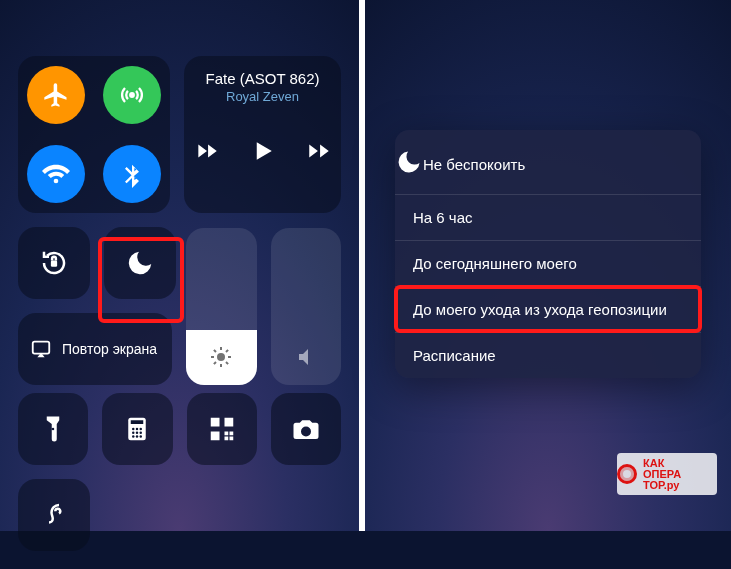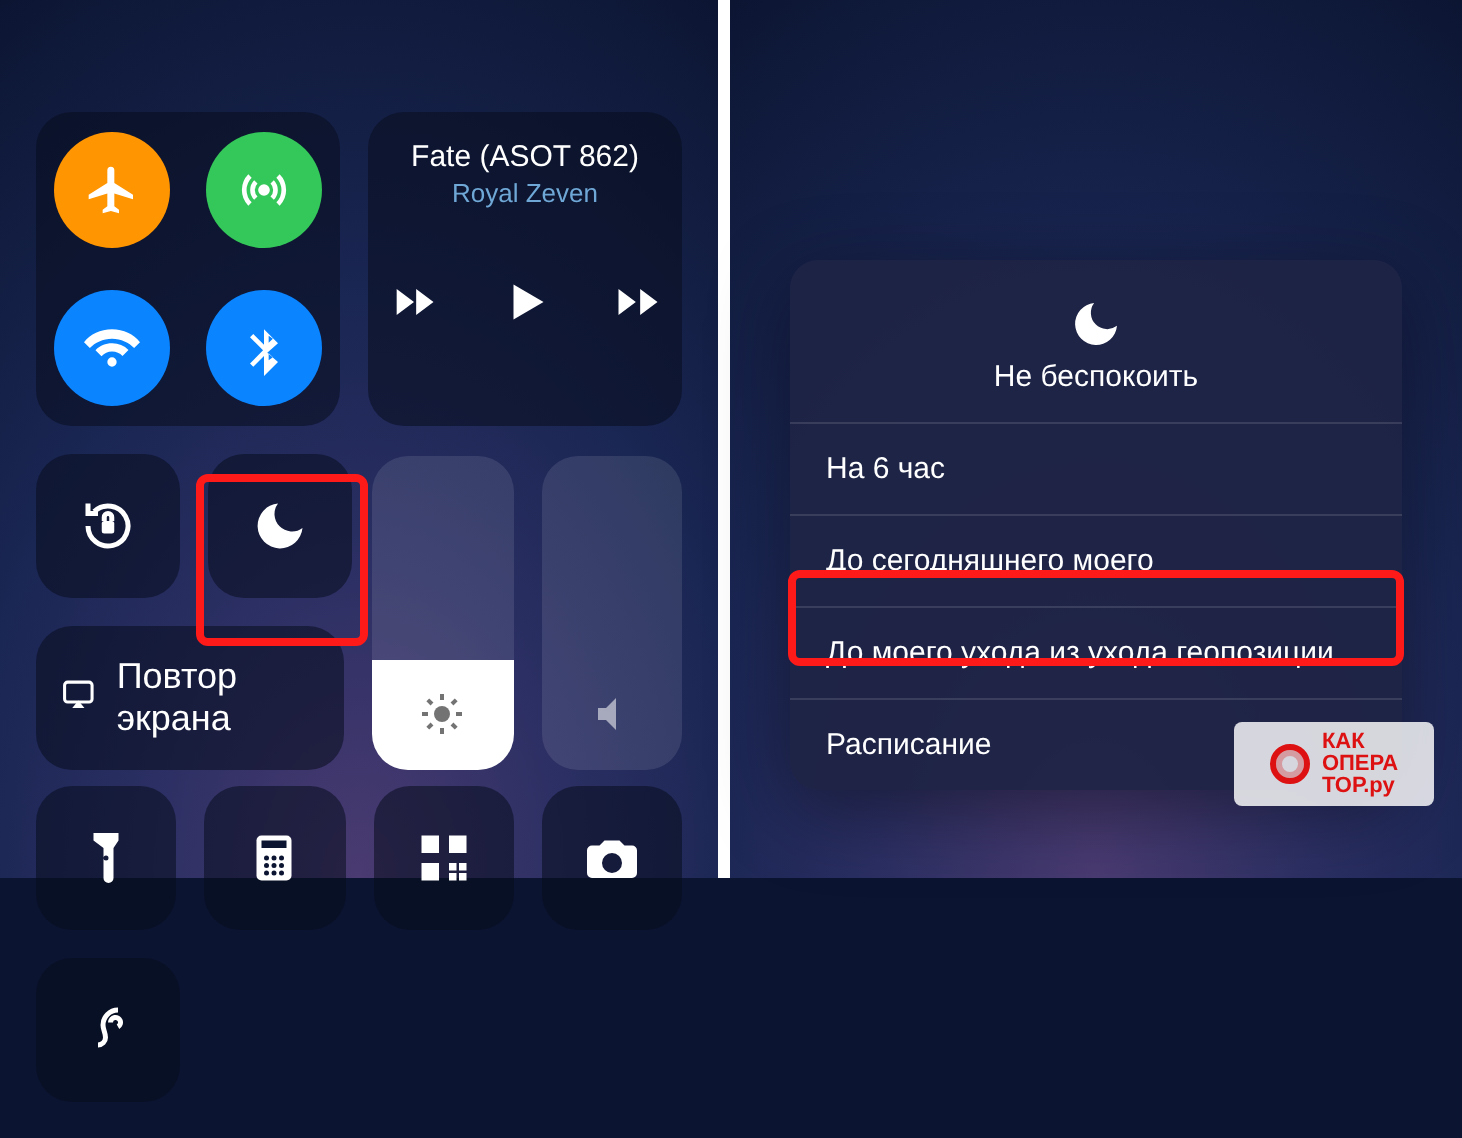--- a/index.html
+++ b/index.html
@@ -5,21 +5,21 @@
     * { margin: 0; padding: 0; box-sizing: border-box; }
     body {
       width: 731px;
       height: 569px;
       display: flex;
       font-family: -apple-system, "Helvetica Neue", Helvetica, Arial, sans-serif;
       background: #0b1430;
       overflow: hidden;
     }
     .panel {
-      height: 439px;
+      height: 531px;
       position: relative;
       background: radial-gradient(100% 120% at 50% 100%, #4a3b72 0%, #2b2f63 30%, #1a2653 55%, #0b1430 100%);
     }
     .panel-left { width: 365px; border-right: 6px solid #ffffff; }
     .panel-right { width: 366px; }
     .pad {
       position: absolute;
       inset: 0;
       padding: 56px 18px 18px 18px;
     }
@@ -84,21 +84,21 @@
     }
     .tile-icon { width: 30px; height: 30px; }
     .tile-icon svg { width: 100%; height: 100%; display:block; }
     
     .mirror {
       display: flex; align-items: center; gap: 10px;
       padding: 0 12px;
       color: #fff;
     }
     .mirror .ticon { width: 22px; height: 22px; }
-    .mirror .label { font-size: 18px; }
+    .mirror .label { font-size: 14px; }
     
     .slider {
       position: relative;
       overflow: hidden;
       border-radius: 18px;
       background: rgba(255,255,255,0.10);
     }
     .slider-fill {
       position: absolute;
       left: 0; right: 0; bottom: 0;
@@ -127,21 +127,21 @@
       position: absolute;
       top: 130px; left: 30px; right: 30px;
       background: rgba(30,36,68,0.92);
       border-radius: 14px;
       color: #fff;
       overflow: hidden;
       box-shadow: 0 10px 40px rgba(0,0,0,0.4);
     }
     .dnd-head {
       display: flex;
-      flex-direction: column;
+      flex-direction: row;
       align-items: center;
       padding: 18px 0 14px 0;
       border-bottom: 1px solid rgba(255,255,255,0.12);
     }
     .dnd-head .moon { width: 28px; height: 28px; margin-bottom: 4px; }
     .dnd-head .title { font-size: 15px; font-weight: 500; }
     .dnd-item {
       padding: 14px 18px;
       font-size: 15px;
       border-bottom: 1px solid rgba(255,255,255,0.12);
@@ -151,21 +151,21 @@
       top: 285px; left: 29px;
       width: 308px; height: 48px;
     }
     
     .watermark {
       position: absolute;
       bottom: 36px; right: 14px;
       width: 100px; height: 42px;
       background: rgba(255,255,255,0.82);
       border-radius: 4px;
-      display: flex; align-items: center; justify-content: center;
+      display: flex; align-items: center; 
       gap: 4px;
       font-size: 11px;
       font-weight: bold;
       color: #d11;
     }
     .watermark .ring { width: 20px; height: 20px; border: 3px solid #d11; border-radius: 50%; margin-right: 2px; box-shadow: inset 0 0 0 3px rgba(209,17,17,0.3); }
     .watermark .wtext { line-height: 1; text-align: left; }
   </style>
 </head>
 <body>

